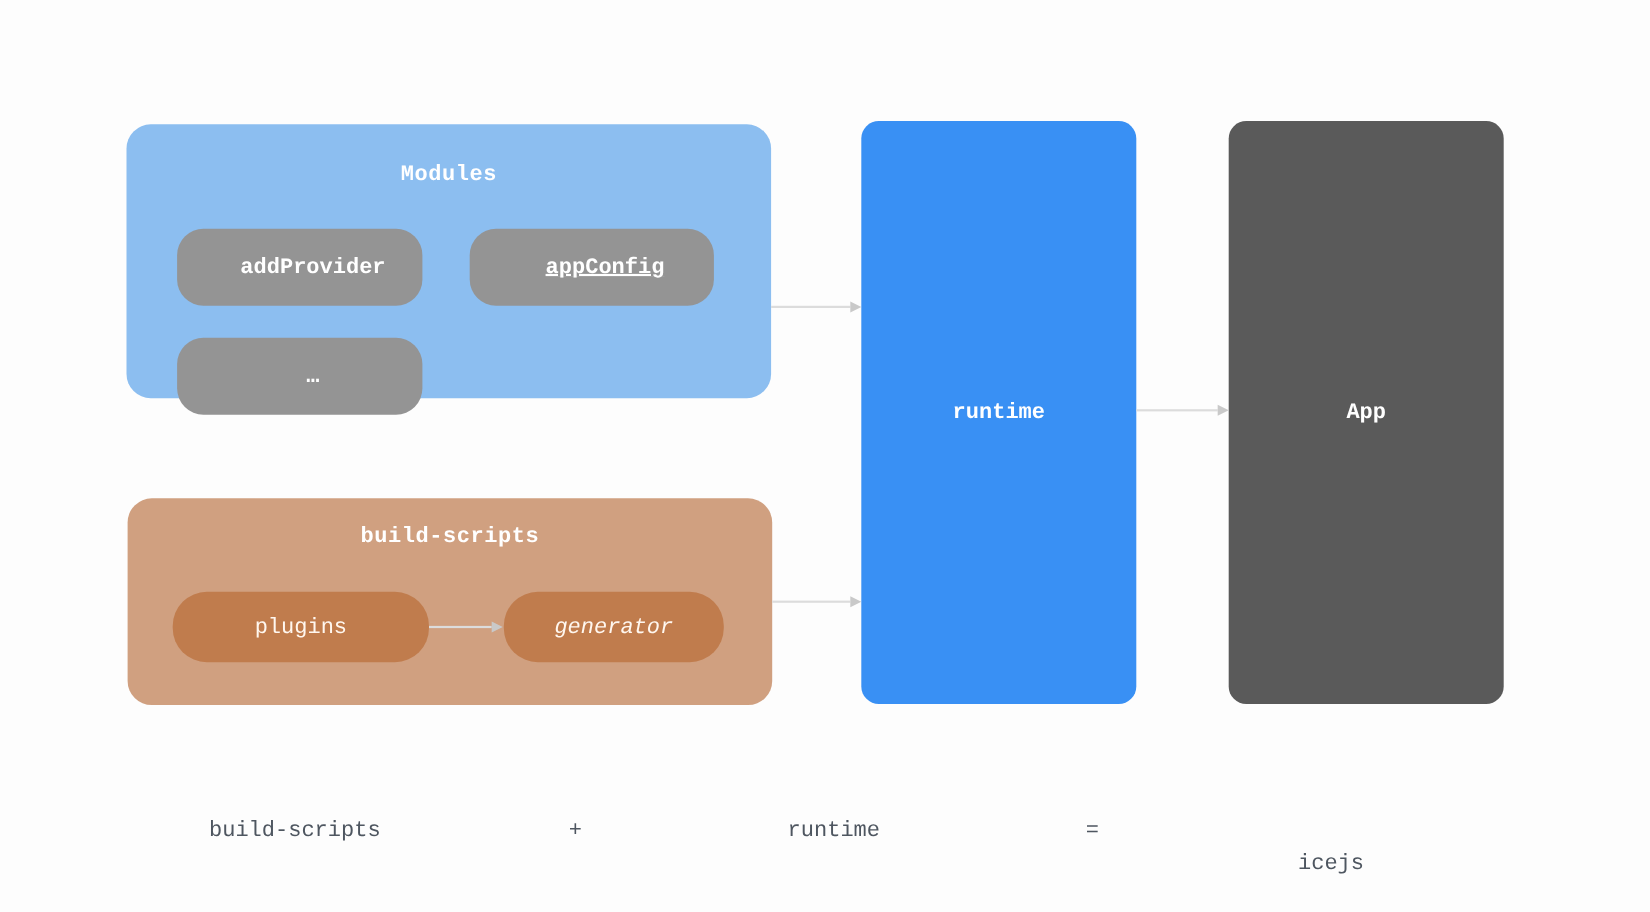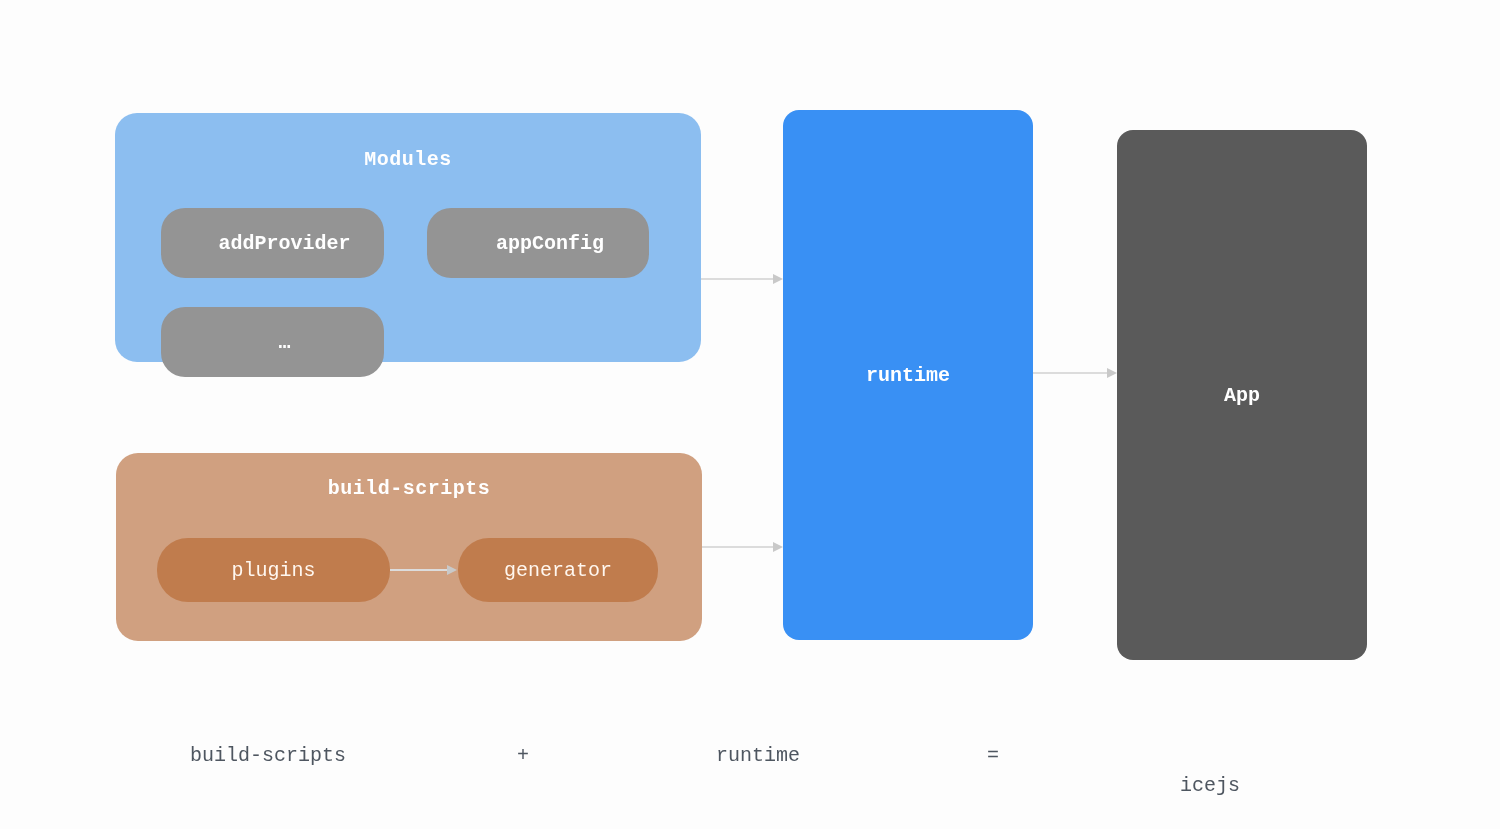--- a/index.html
+++ b/index.html
@@ -29,29 +29,29 @@
     color:#ffffff;font-weight:bold;font-size:20px;padding-left:24px;
   }
   #build-scripts-group{left:116px;top:453px;width:586px;height:188px;}
   #build-scripts-group .group-title{margin-top:24px;}
   .bs-item{
     position:absolute;top:85px;height:64px;border-radius:31px;
     display:flex;align-items:center;justify-content:center;
     color:#fff7ef;font-weight:normal;font-size:20px;
   }
   #plugins-box{left:41px;width:233px;}
-  #generator-box{left:342px;width:200px;}
+  #generator-box{left:342px;width:200px;font-style:italic;}
   
   .tall-box{
     position:absolute;top:110px;width:250px;height:530px;border-radius:16px;
     display:flex;align-items:center;justify-content:center;
     color:#ffffff;font-weight:bold;font-size:20px;
   }
   #runtime-box{left:783px;}
-  #app-box{left:1117px;margin-top:20px;}
+  #app-box{left:1117px;}
   
   .arrow{position:absolute;display:flex;align-items:center;height:12px;}
   .arrow .shaft{flex:1;height:2px;background:#dcdcdc;}
   .arrow .head{
     width:0;height:0;
     border-left:10px solid #c9c9c9;
     border-top:5.5px solid transparent;
     border-bottom:5.5px solid transparent;
   }
   #arrow-modules-runtime{left:701px;top:273px;width:82px;}
@@ -69,21 +69,21 @@
   #eq-equals{left:993px;}
   #eq-icejs{left:1210px;margin-top:30px;}
 </style>
 </head>
 <body style="background: rgb(253, 253, 253);">
 
 <div id="modules-group" class="group" style="background: rgb(140, 190, 240);">
   <div class="group-title">Modules</div>
   <div id="modules-grid">
     <div class="module-item" style="background: rgb(148, 148, 148);">addProvider</div>
-    <div class="module-item" style="background: rgb(148, 148, 148);">appConfig</div>
+    <div class="module-item" style="background: rgb(148, 148, 148); text-decoration: underline;">appConfig</div>
     <div class="module-item" style="background: rgb(148, 148, 148);">…</div>
   </div>
 </div>
 
 <div id="build-scripts-group" class="group" style="background: rgb(208, 160, 128);">
   <div class="group-title">build-scripts</div>
   <div id="plugins-box" class="bs-item" style="background: rgb(192, 124, 77);">plugins</div>
   <div id="generator-box" class="bs-item" style="background: rgb(192, 124, 77);">generator</div>
 </div>
 

